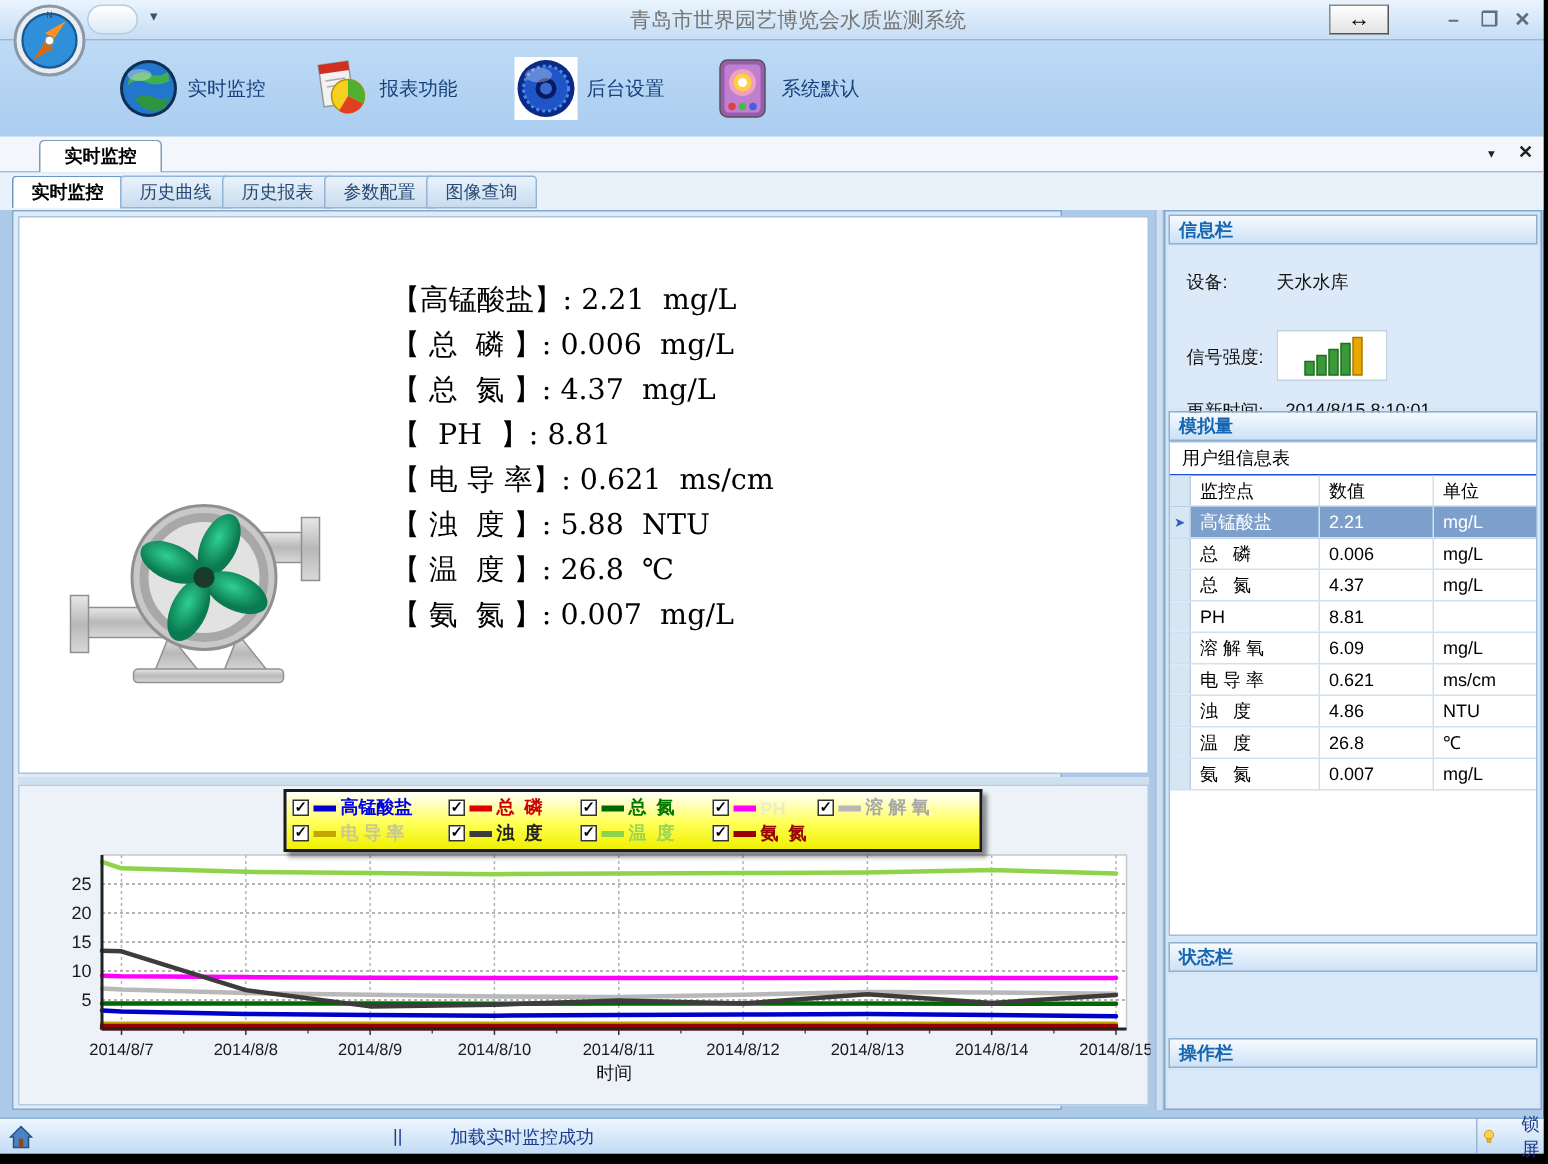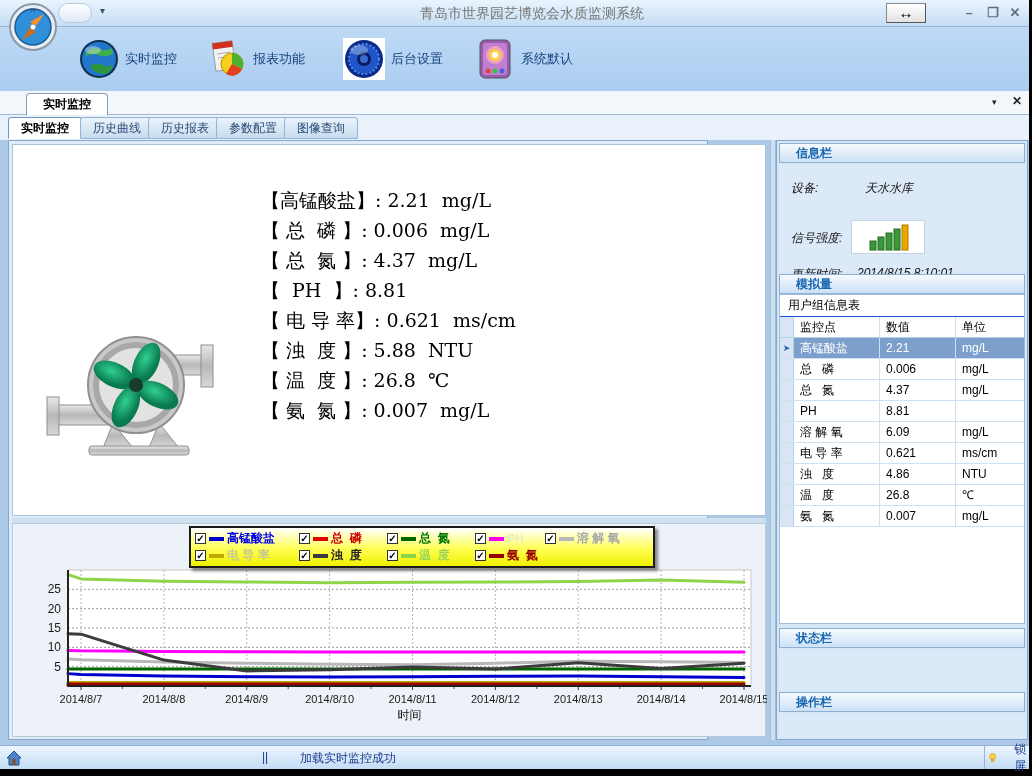--- a/index.html
+++ b/index.html
@@ -64,22 +64,22 @@
   .lg-lab { font-size:12px; font-weight:bold; white-space:pre; }
 
   .trend-chart { position:absolute; left:0; top:40px; }
   .trend-chart text { font-family:"Liberation Sans",sans-serif; }
 
   
   .vsplit { position:absolute; left:770px; top:140px; width:6px; height:600px; background:#cfe0f1;
     border-left:1px solid #9fbddc; border-right:1px solid #9fbddc; }
   .rightpanel { position:absolute; left:776px; top:140px; width:252px; height:600px; background:#d5e6f7; border:1px solid #86a7cc; }
   .sec-header { position:absolute; left:2px; width:246px; height:20px; background:linear-gradient(#f6fafe,#cde1f5);
-    border:1px solid #8fb0d0; font-size:12px; font-weight:bold; color:#1565b0; line-height:18px; padding-left:16px; }
-  .info-body { position:absolute; left:2px; top:23px; width:246px; height:108px; background:#dce9f8;font-style:italic; }
+    border:1px solid #8fb0d0; font-size:12px; font-weight:bold; color:#1565b0; line-height:18px; padding-left:6px; }
+  .info-body { position:absolute; left:2px; top:23px; width:246px; height:108px; background:#dce9f8; }
   .info-row-label { position:absolute; font-size:12px; color:#111; }
   .info-row-value { position:absolute; font-size:12px; color:#111; }
   .signal-box { position:absolute; left:72px; top:56px; width:74px; height:34px; background:#fff; border:1px solid #c2d3e4; }
 
   .table-wrap { position:absolute; left:2px; top:153px; width:246px; height:330px; background:#fff; border:1px solid #9fbddc; }
   .ttitle { height:22px; line-height:21px; font-size:12px; color:#000; padding-left:8px; border-bottom:1px solid #1d4ed8; }
   .trow { display:flex; height:21px; border-bottom:1px solid #cfe0f0; }
   .trow.hdr { border-bottom:1px solid #b5cfe8; }
   .tcell { font-size:12px; line-height:20px; padding-left:6px; color:#000; white-space:pre; overflow:hidden; }
   .tcell.ind { width:14px; padding:0; background:#d8e6f4; border-right:1px solid #b5cfe8; font-size:9px;
@@ -347,21 +347,21 @@
         </svg>
     </div>
   </div>
 
   <div class="vsplit"></div>
 
   <div class="rightpanel">
     <div class="sec-header" style="top:2px">信息栏</div>
     <div class="info-body">
       <div class="info-row-label" style="left:12px; top:16px">设备:</div>
-      <div class="info-row-value" style="left:86px; top:16px">天水水库</div>
+      <div class="info-row-value" style="left:72px; top:16px">天水水库</div>
       <div class="info-row-label" style="left:12px; top:66px">信号强度:</div>
       <div class="signal-box">
         <svg width="72" height="32" viewBox="0 0 72 32">
           <rect x="18" y="20" width="6" height="9" fill="#3a9a3a" stroke="#1f6b1f"></rect>
           <rect x="26" y="16" width="6" height="13" fill="#3a9a3a" stroke="#1f6b1f"></rect>
           <rect x="34" y="12" width="6" height="17" fill="#3a9a3a" stroke="#1f6b1f"></rect>
           <rect x="42" y="8" width="6" height="21" fill="#3a9a3a" stroke="#1f6b1f"></rect>
           <rect x="50" y="4" width="6" height="25" fill="#e8a800" stroke="#b07800"></rect>
         </svg>
       </div>

